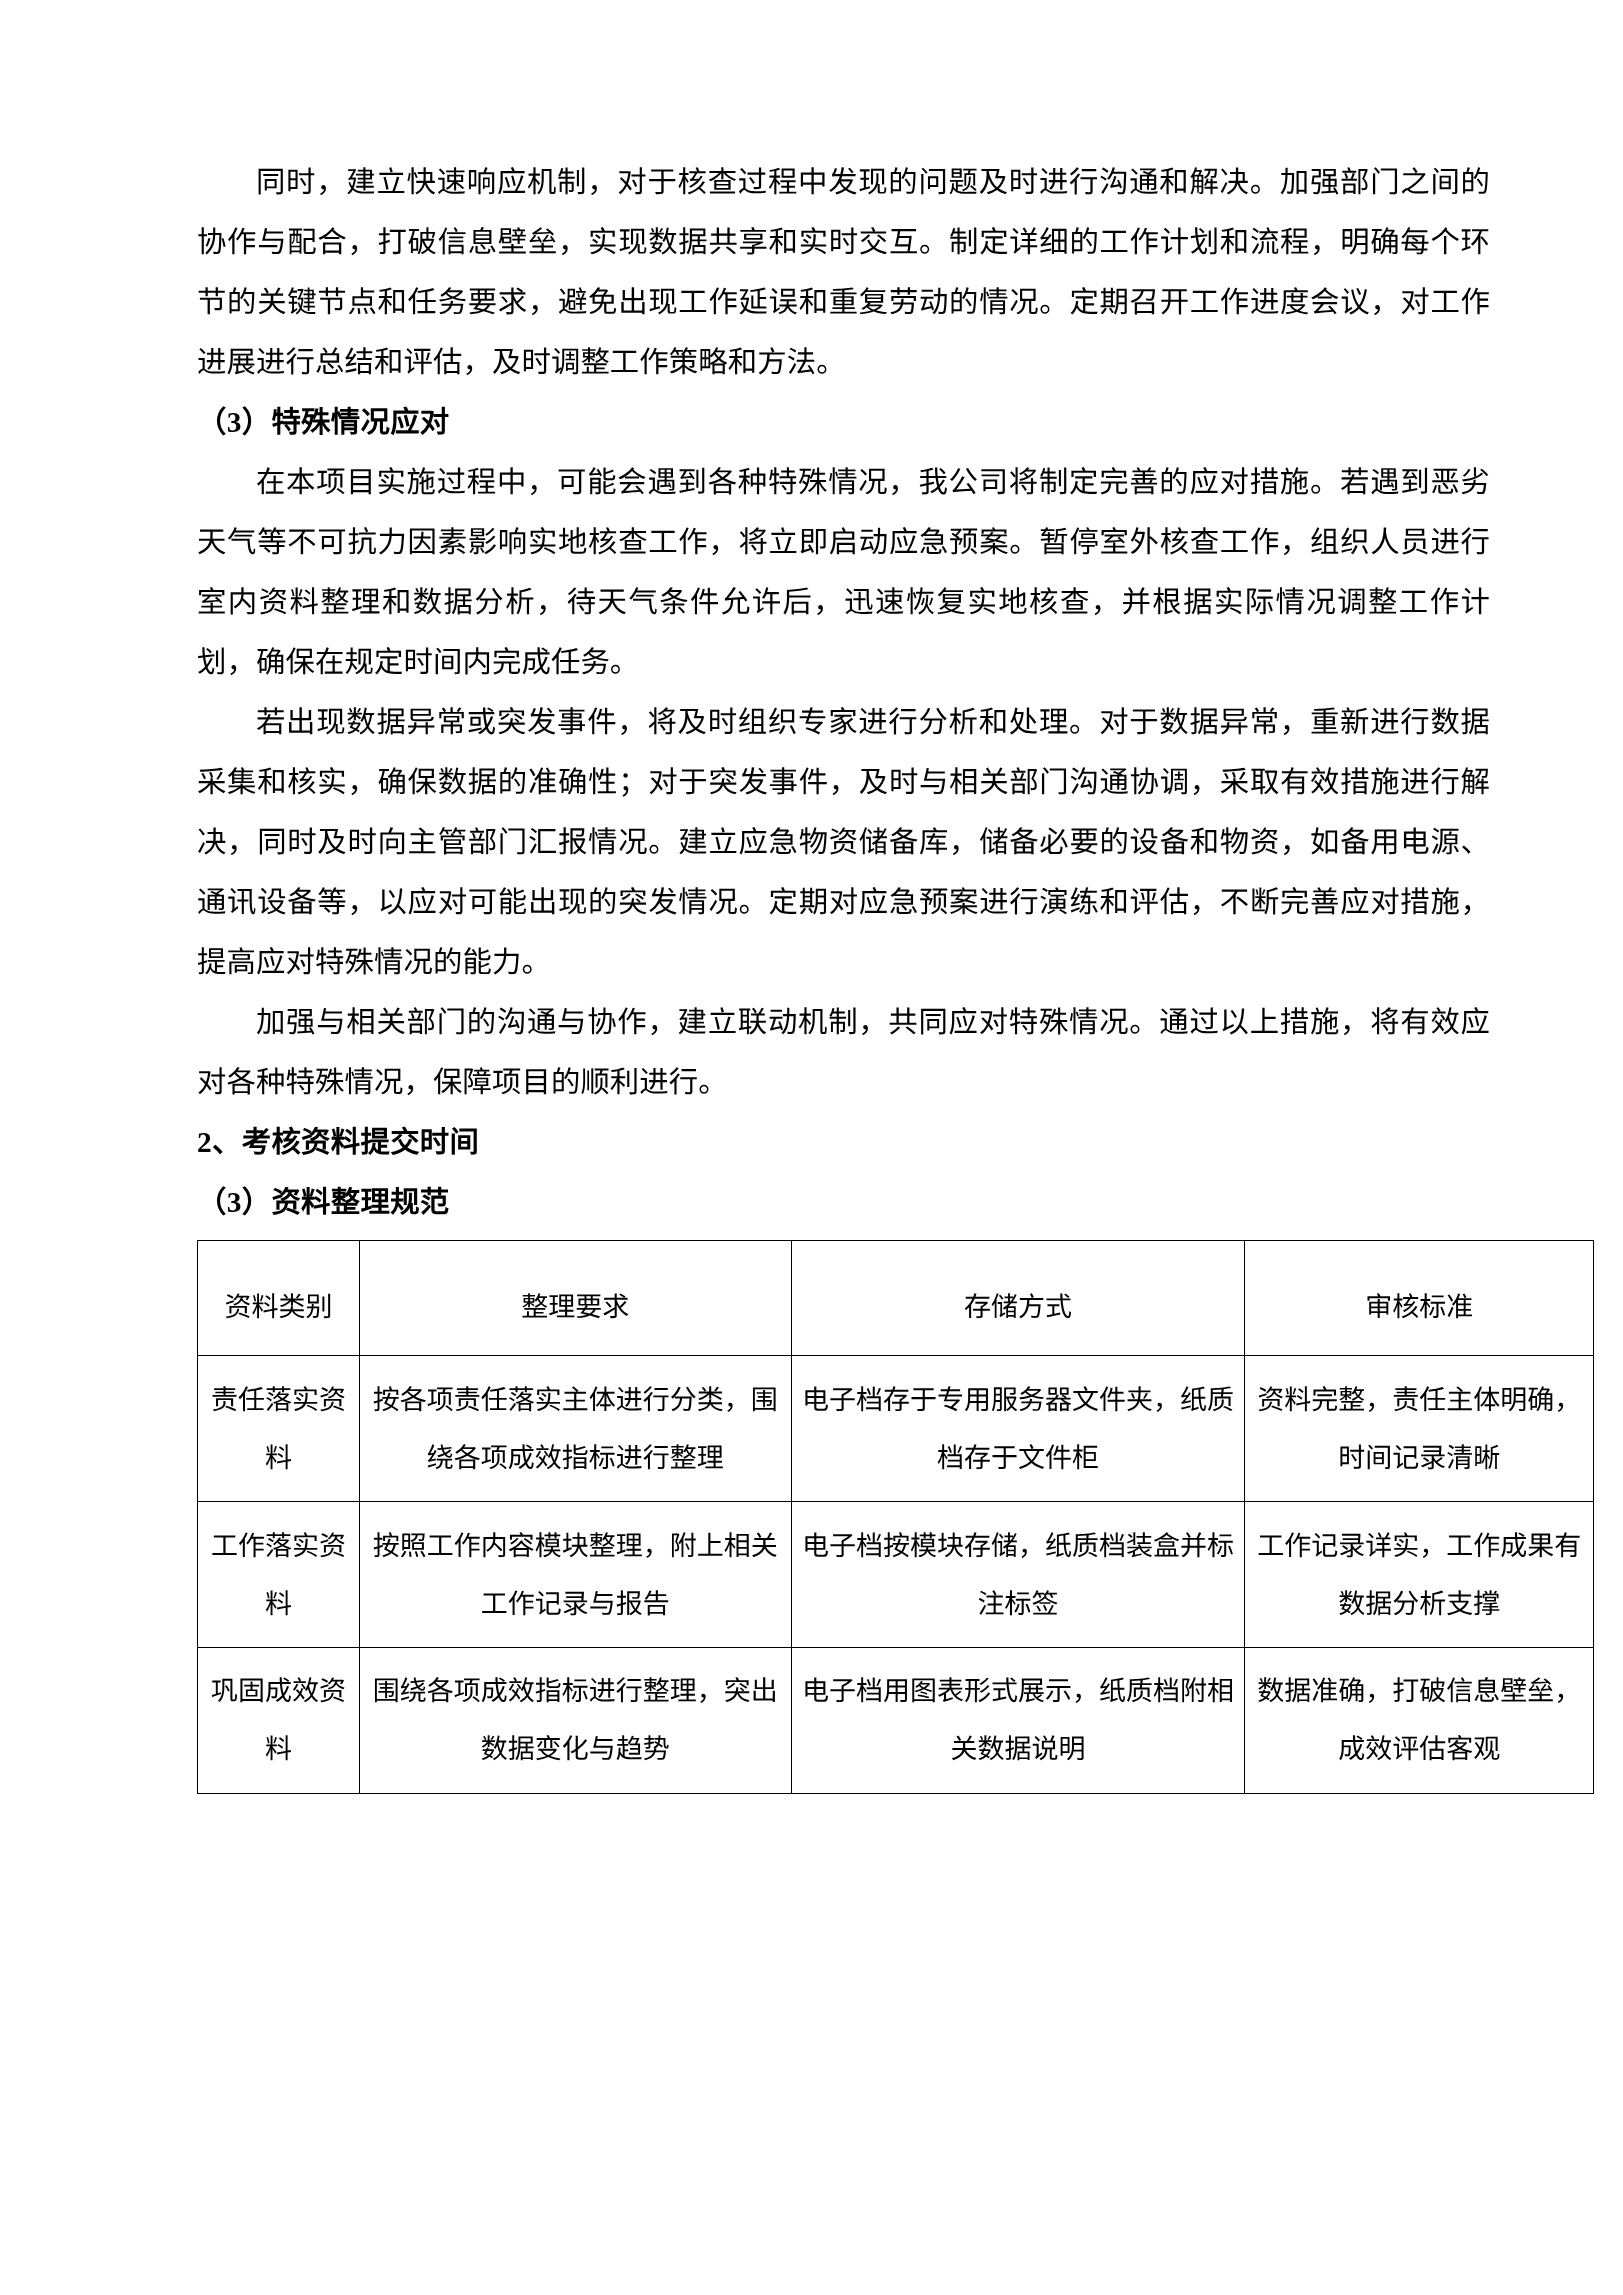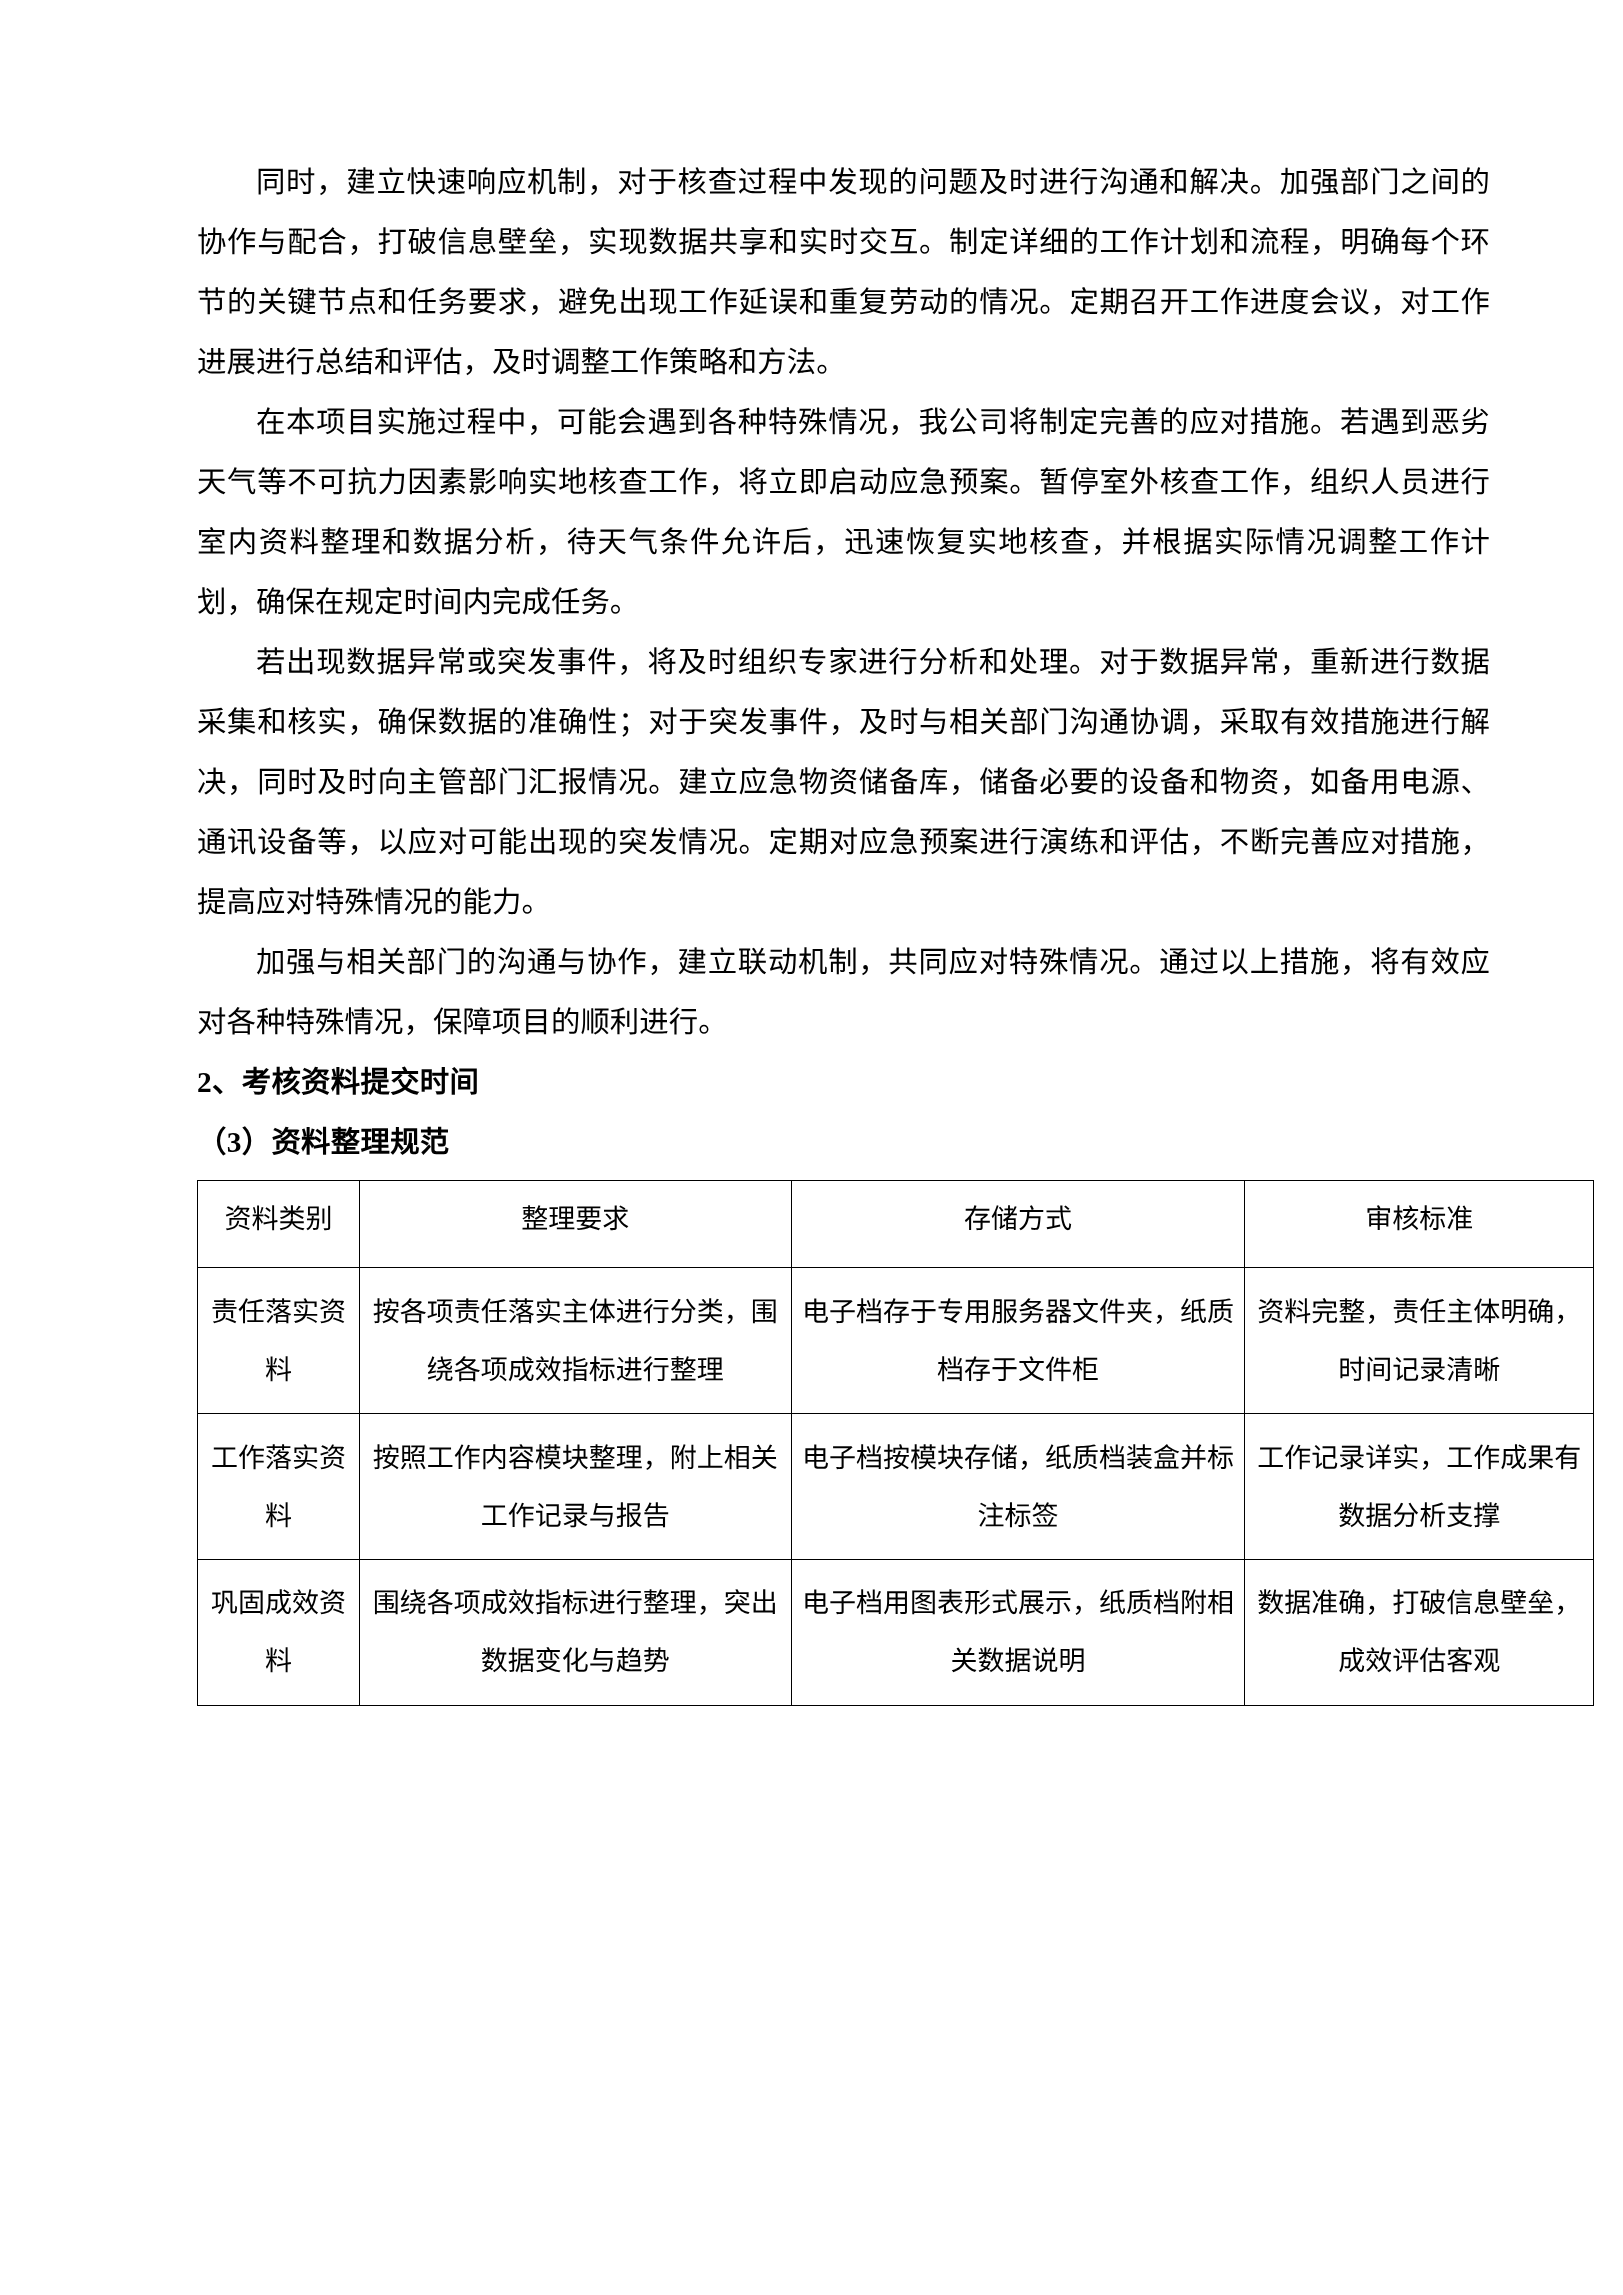--- a/index.html
+++ b/index.html
@@ -62,32 +62,33 @@
     vertical-align: middle;
     padding: 14.4px 7.9px;
     word-break: break-all;
     font-family: "Liberation Serif", "DejaVu Serif", serif;
   }
   table.data-table td.col-cat { width: 145px; }
   table.data-table td.col-req { width: 415px; }
   table.data-table td.col-sto { width: 437px; border-radius: 14px; }
   table.data-table td.col-aud { width: 332px; }
   table.data-table tr.header-row td {
-    padding-top: 9px;
+    padding-top: 37px;
     padding-bottom: 19.6px;
   }
 </style>
 </head>
 <body>
 
 <div class="page">
 
   <p class="body-text">同时，建立快速响应机制，对于核查过程中发现的问题及时进行沟通和解决。加强部门之间的协作与配合，打破信息壁垒，实现数据共享和实时交互。制定详细的工作计划和流程，明确每个环节的关键节点和任务要求，避免出现工作延误和重复劳动的情况。定期召开工作进度会议，对工作进展进行总结和评估，及时调整工作策略和方法。</p>
 
 
+  <h3 class="heading">（3）特殊情况应对</h3>
 
   <p class="body-text">在本项目实施过程中，可能会遇到各种特殊情况，我公司将制定完善的应对措施。若遇到恶劣天气等不可抗力因素影响实地核查工作，将立即启动应急预案。暂停室外核查工作，组织人员进行室内资料整理和数据分析，待天气条件允许后，迅速恢复实地核查，并根据实际情况调整工作计划，确保在规定时间内完成任务。</p>
 
   <p class="body-text">若出现数据异常或突发事件，将及时组织专家进行分析和处理。对于数据异常，重新进行数据采集和核实，确保数据的准确性；对于突发事件，及时与相关部门沟通协调，采取有效措施进行解决，同时及时向主管部门汇报情况。建立应急物资储备库，储备必要的设备和物资，如备用电源、通讯设备等，以应对可能出现的突发情况。定期对应急预案进行演练和评估，不断完善应对措施，提高应对特殊情况的能力。</p>
 
   <p class="body-text">加强与相关部门的沟通与协作，建立联动机制，共同应对特殊情况。通过以上措施，将有效应对各种特殊情况，保障项目的顺利进行。</p>
 
   <h2 class="heading">2、考核资料提交时间</h2>
 
   <h3 class="heading-2">（3）资料整理规范</h3>

